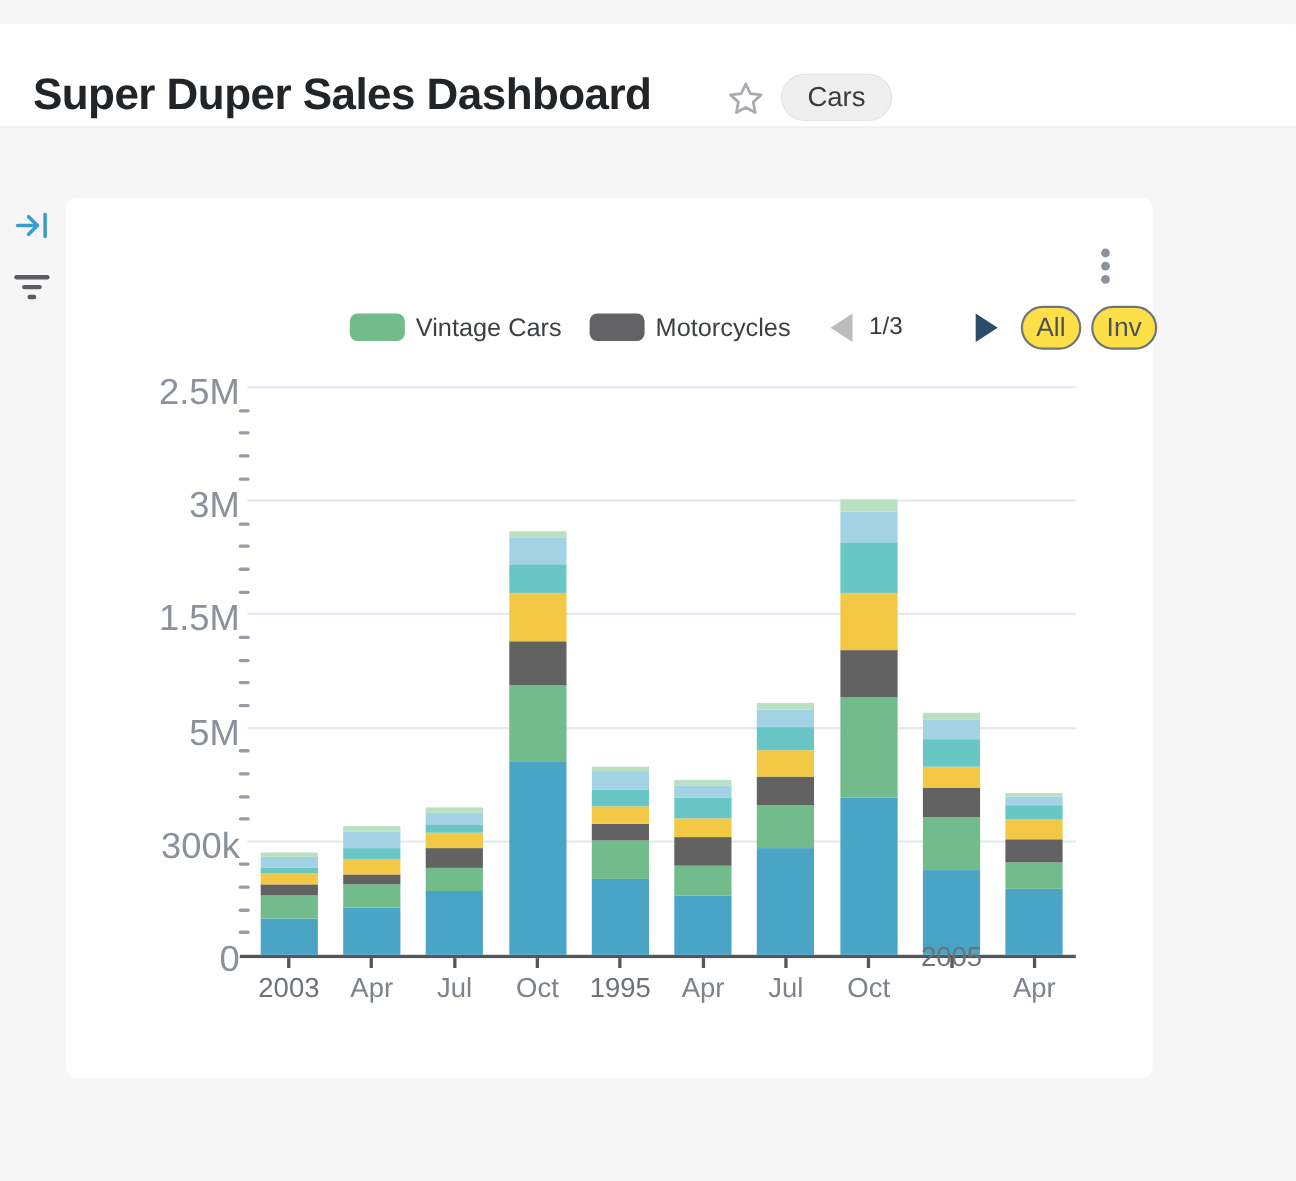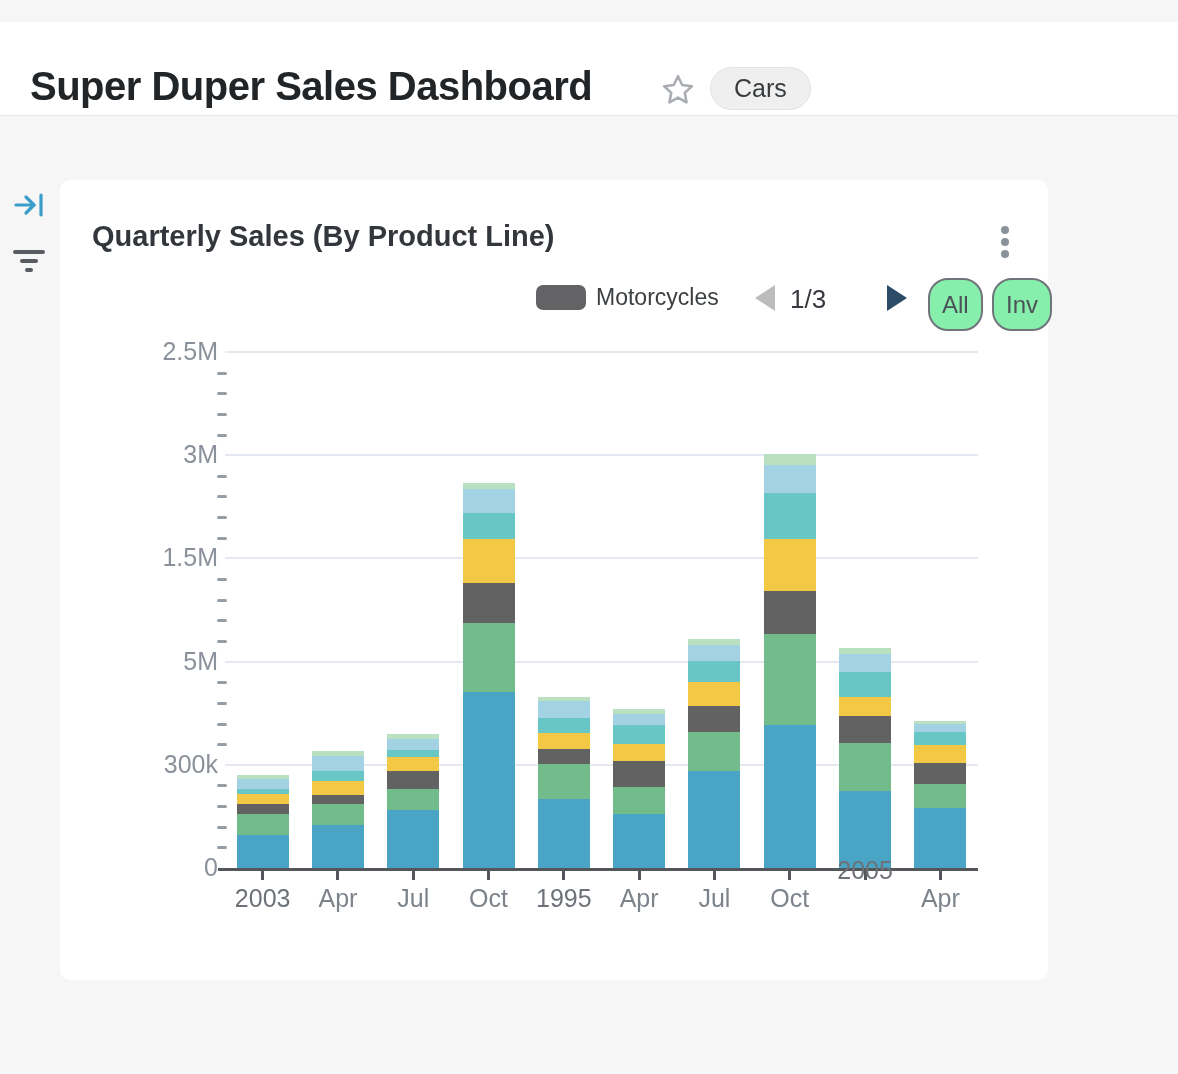--- a/index.html
+++ b/index.html
@@ -36,31 +36,31 @@
 
   
   .legend-row { position:absolute; left:43px; top:104px; height:30px; width:930px; }
   .legend-item { position:absolute; display:flex; align-items:center; cursor:pointer; }
   .legend-swatch { width:50px; height:25px; border-radius:7px; margin-right:10px; }
   .legend-label { font-size:23px; color:#3c4043; }
   .pg-arrow { position:absolute; top:1px; width:0; height:0; border-style:solid;
     background:none; cursor:pointer; padding:0; }
   .pg-prev { left:652px; border-width:13px 20px 13px 0; border-color:transparent #bcbcbc transparent transparent; }
   .pg-next { left:784px; border-width:13px 0 13px 20px; border-color:transparent transparent transparent #2c4b66; }
-  .pg-label { position:absolute; left:687px; top:0px; font-size:26px; color:#36393d; }
-  .legend-pill { position:absolute; top:-6px; height:53px; border:2.5px solid #70757b;
-    border-radius:20px; background:#86efac; font-size:24px; color:#4c5157;
+  .pg-label { position:absolute; left:687px; top:0px; font-size:22px; color:#36393d; }
+  .legend-pill { position:absolute; top:-6px; height:40px; border:2.5px solid #70757b;
+    border-radius:20px; background:#fde047; font-size:24px; color:#4c5157;
     font-family:"Liberation Sans", sans-serif; cursor:pointer; padding:0 12px; }
   .pill-all { left:825px; }
   .pill-inv { left:889px; }
 
   
   #chart { position:absolute; left:0; top:0; width:988px; height:800px; }
   .gridline { position:absolute; height:2px; background:#e3e8f1; }
-  .y-label { position:absolute; left:0; width:158px; text-align:right; font-size:25px;
+  .y-label { position:absolute; left:0; width:158px; text-align:right; font-size:33px;
     color:#8b919a; }
   .y-minor { position:absolute; width:10px; height:3px; border-radius:2px; background:#979da6; }
   .x-axis-line { position:absolute; height:3px; background:#53575c; }
   .x-tick { position:absolute; width:3px; height:9px; background:#53575c; }
   .x-label { position:absolute; width:90px; text-align:center; font-size:25px; color:#7d838b; }
   .x-label.bold { font-weight:400; color:#6d7278; }
   .bar-seg { position:absolute; }
 </style>
 </head>
 <body>
@@ -86,28 +86,31 @@
   </button>
   <button class="rail-icon" id="filter-icon">
     <svg width="34" height="34" viewBox="0 0 34 34" fill="none" stroke="#595d62" stroke-width="4" stroke-linecap="round">
       <line x1="3" y1="8" x2="31" y2="8"></line>
       <line x1="10" y1="17" x2="24" y2="17"></line>
       <line x1="15" y1="26" x2="19" y2="26"></line>
     </svg>
   </button>
 
   <div class="card">
-    <div class="card-title">Quarterly Sales (By Product Line)</div>
     <button class="kebab">
         <i></i>
         <i></i>
         <i></i>
       </button>
 
     <div class="legend-row">
+      <div class="legend-item" style="left:215px">
+        <span class="legend-swatch" style="background: rgb(114, 187, 138);"></span>
+        <span class="legend-label">Vintage Cars</span>
+      </div>
       <div class="legend-item" style="left:433px">
         <span class="legend-swatch" style="background: rgb(99, 99, 102);"></span>
         <span class="legend-label">Motorcycles</span>
       </div>
 
       <button class="pg-arrow pg-prev"></button>
       <div class="pg-label">1/3</div>
       <button class="pg-arrow pg-next"></button>
 
       <button class="legend-pill pill-all">All</button>

